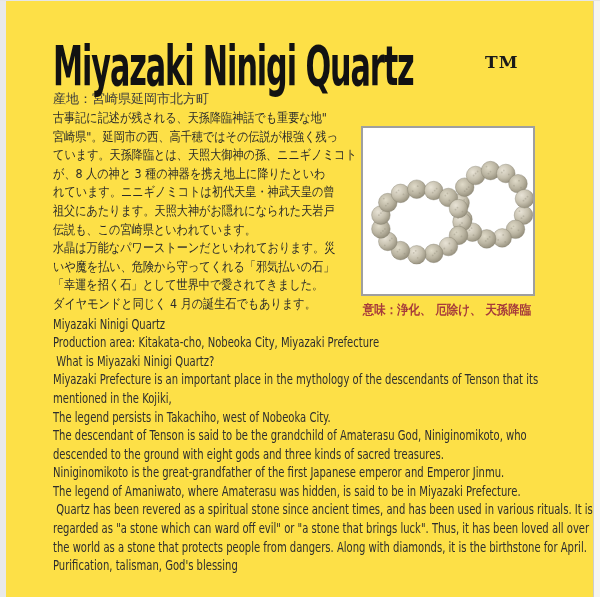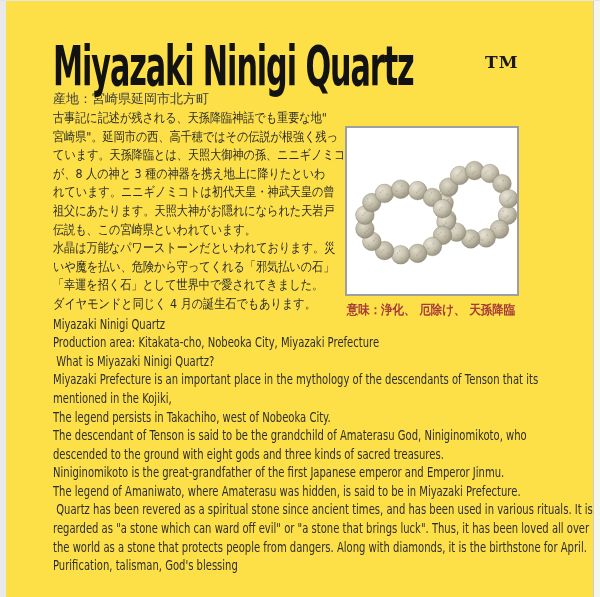--- a/index.html
+++ b/index.html
@@ -7,21 +7,21 @@
   .page{position:relative;width:600px;height:597px;background:#fde047;overflow:hidden;border-top:1px solid #e6e6e6;box-sizing:border-box;}
   .edge-left{position:absolute;left:0;top:0;width:6px;height:597px;background:#e9e9e9;}
   .edge-right{position:absolute;right:0;top:0;width:6px;height:597px;background:#f6f5f1;border-left:1px solid #cccccc;}
   .content{position:absolute;left:53px;top:42px;width:540px;}
   .title-wrap{position:relative;height:46px;}
   .page-title{position:absolute;left:0;top:-2px;font-weight:bold;font-size:56px;line-height:50px;letter-spacing:-2px;transform:scaleX(0.54);transform-origin:left top;white-space:nowrap;color:#121212;}
   .tm{position:absolute;left:432px;top:9px;font-family:"DejaVu Serif","Liberation Serif",serif;font-size:17px;font-weight:bold;letter-spacing:1px;color:#1a1a1a;}
   .subtitle{margin-top:-2px;font-size:18px;font-weight:bold;line-height:20px;color:#151515;white-space:pre;}
   .origin{margin-top:1px;font-size:13px;line-height:17px;color:#3c3c3c;white-space:pre;}
   .ja-text{margin-top:2px;width:370px;font-size:13px;line-height:18.6px;color:#2b2b2b;white-space:pre;transform:scaleX(0.855);transform-origin:left top;}
-  .img-block{position:absolute;left:292px;top:83px;width:190px;}
+  .img-block{position:absolute;left:308px;top:83px;width:190px;}
   .img-frame{width:170px;height:166px;border:2px solid #9f9f9f;background:#ffffff;overflow:hidden;}
   .img-caption{margin-top:5px;padding-left:2px;font-size:13px;font-weight:bold;color:#a63b3b;white-space:pre;transform:scaleX(0.88);transform-origin:left top;width:200px;}
   .en-text{margin-top:2px;width:720px;font-size:13.2px;line-height:18.6px;color:#2e2e2e;white-space:pre;transform:scaleX(0.76);transform-origin:left top;}
 </style>
 </head>
 <body>
 
 <div class="page">
   <div class="edge-left"></div>
   <div class="edge-right"></div>

